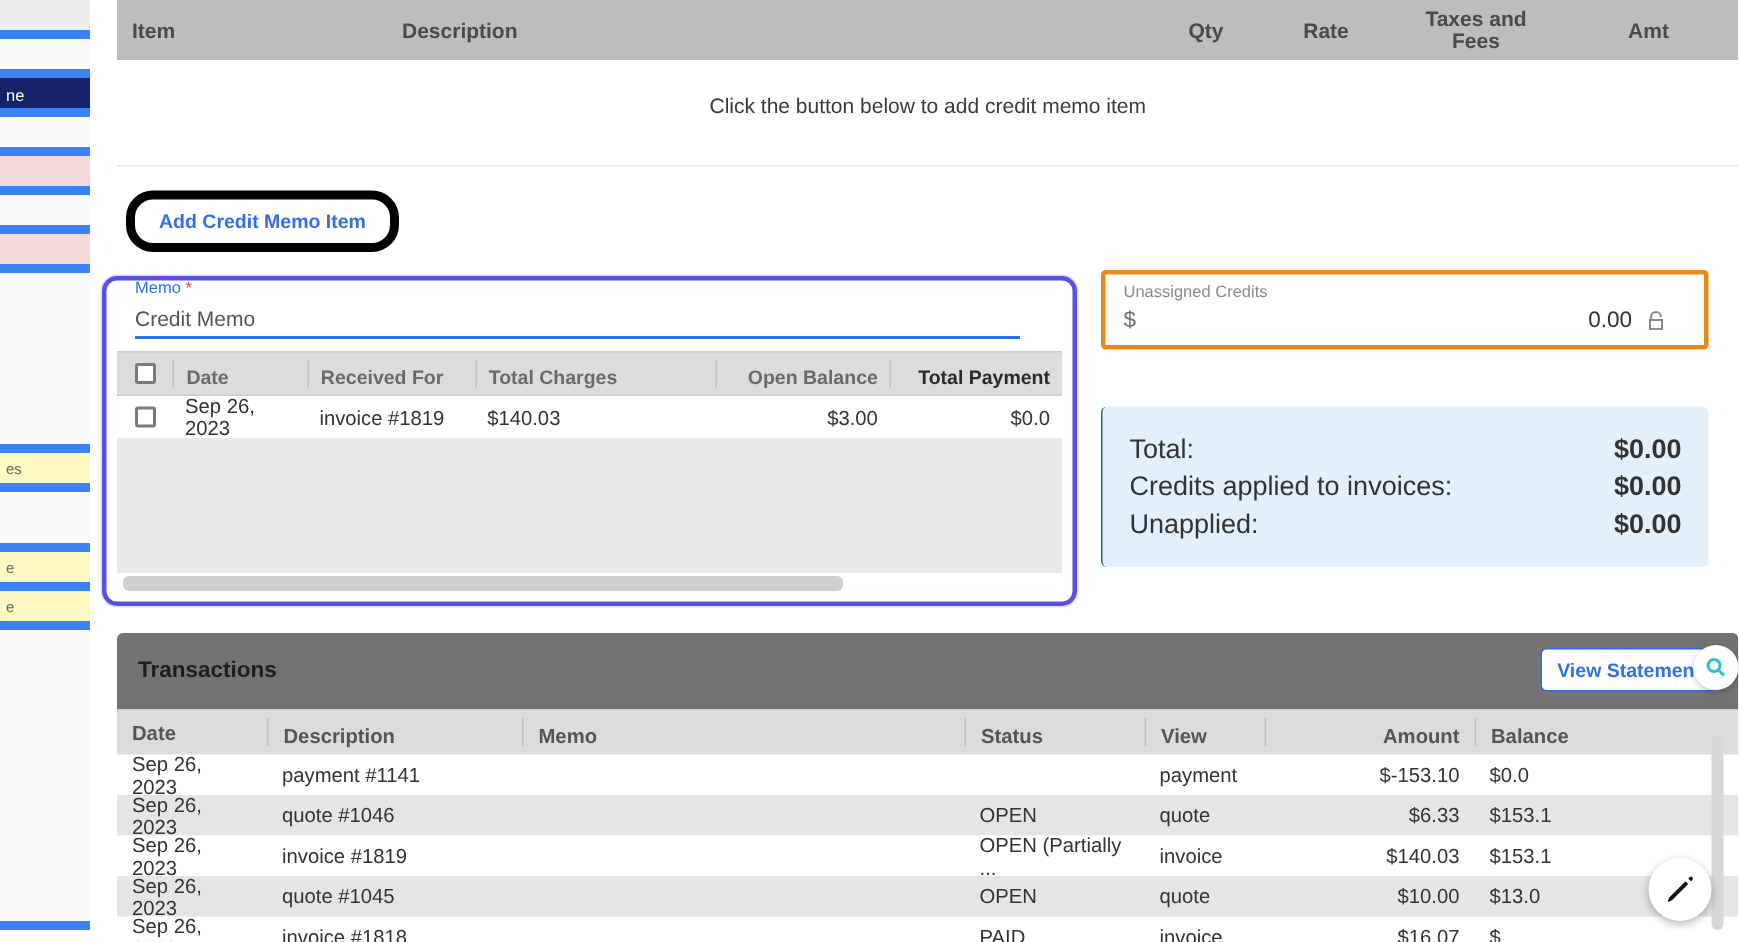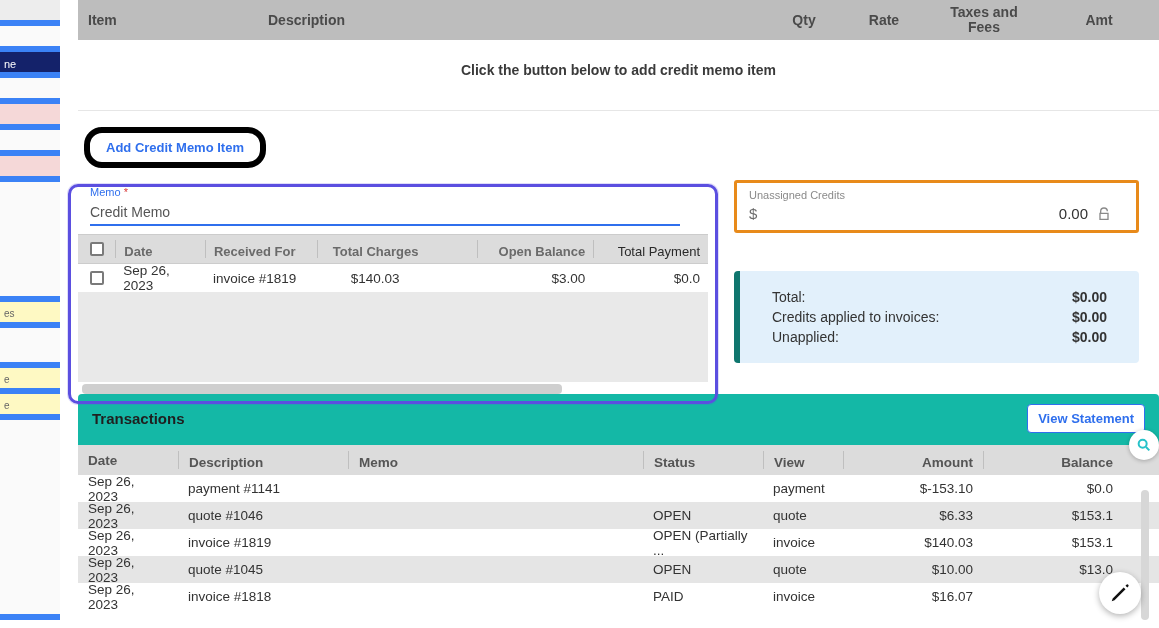--- a/index.html
+++ b/index.html
@@ -17,21 +17,21 @@
 
 .items-header { display: flex; background: #bdbdbd; color: #4a4a4a; font-weight: 700; font-size: 14px; height: 40px; align-items: center; }
 .items-header div { padding: 6px 10px; text-align: center; }
 .ih-item { width: 180px; text-align: left !important; padding-left: 10px; }
 .ih-desc { flex: 1; text-align: left !important; padding-left: 200px; }
 .ih-qty { width: 70px; }
 .ih-rate { width: 90px; }
 .ih-tax { width: 110px; line-height: 1.1; }
 .ih-amt { width: 120px; }
 
-.hint-row { text-align: center; font-weight: 700; color: #3a3a3a; font-size: 14px; padding: 22px 0; }
+.hint-row { text-align: center; font-weight: 400; color: #3a3a3a; font-size: 14px; padding: 22px 0; }
 
 .rule { border: 0; border-top: 1px solid #e6e6e6; margin: 10px 0 16px 0; }
 
 .add-btn { display: inline-block; border: 6px solid #000000; color: #2f6fed; background: #fff; border-radius: 18px; padding: 7px 16px; font-weight: 600; font-size: 13px; cursor: pointer; margin-left: 6px; }
 
 .memo-label { font-size: 11px; color: #2f6fed; margin: 18px 0 0 12px; }
 .memo-label .req { color: #d93a3a; }
 
 .memo-input-row { display: flex; align-items: center; margin-top: 2px; }
 .memo-input { border: none; border-bottom: 2px solid #2f6fed; padding: 4px 0; font-size: 14px; width: 590px; color: #555; outline: none; margin-left: 12px; }
@@ -41,55 +41,55 @@
 .right-col { flex: 1; padding-right: 20px; }
 
 .highlight-blue { position: absolute; left: -10px; top: -14px; right: -10px; bottom: -10px; border: 3px solid #5b4fe0; border-radius: 10px; pointer-events: none; box-shadow: 0 0 0 1px rgba(91,79,224,.2); }
 
 .mini-table { margin-top: 8px; }
 .mini-head { display: flex; background: #dcdcdc; border-top: 1px solid #ccc; border-bottom: 1px solid #ccc; font-weight: 700; color: #6a6a6a; font-size: 13px; height: 30px; align-items: center; }
 .mini-head div, .mini-row div { padding: 4px 8px; }
 .col-ck { width: 38px; display: flex; justify-content: center; }
 .col-date { width: 92px; }
 .col-rf { width: 115px; }
-.col-tc { width: 120px; text-align: center; }
+.col-tc { width: 120px; text-align: left; }
 .col-ob { width: 120px; text-align: right; margin-left: 43px; }
 .col-tp { width: 118px; text-align: right; color: #333; }
-.mini-head .col-tp { color: #2a2a2a; font-weight: 400; }
+.mini-head .col-tp { color: #2a2a2a; font-weight: 700; }
 .mini-head .sep { border-left: 1px solid #bfbfbf; height: 18px; }
 .mini-row { display: flex; font-size: 13.5px; color: #333; height: 28px; align-items: center; }
 .mini-area { background: #e9e9e9; height: 90px; }
 .mini-scroll { background: #cfcfcf; height: 10px; width: 480px; border-radius: 4px; margin: 2px 0 0 4px; }
 
 .chk { width: 14px; height: 14px; border: 2px solid #7a7a7a; border-radius: 2px; display: inline-block; background: #fff; }
 
 .orange-box { border: 3px solid #e88a1a; border-radius: 3px; padding: 6px 24px 8px 12px; margin-top: -18px; }
 .orange-box .lbl { font-size: 11px; color: #8a8a8a; margin-bottom: 4px; }
 .uc-row { display: flex; align-items: center; font-size: 15px; color: #6b6b6b; }
 .uc-row .val { margin-left: auto; color: #333; font-size: 15px; }
 .lock { width: 16px; height: 16px; margin-left: 8px; }
 
-.totals-box { background: #e2f0fb; border-radius: 4px; margin-top: 38px; padding: 16px 32px; font-size: 14px; color: #333; border-left: 6px solid #0f766e; }
+.totals-box { background: #e2f0fb; border-radius: 4px; margin-top: 38px; padding: 16px 18px; font-size: 18px; color: #333; border-left: 1px solid #0f766e; }
 .totals-box .trow { display: flex; padding: 2px 0; }
 .totals-box .trow .k { flex: 1; }
 .totals-box .trow .v { font-weight: 700; }
 
-.trans-panel { background: #14b8a6; border-radius: 4px 4px 0 0; padding: 10px 14px 12px 14px; display: flex; align-items: center; justify-content: space-between; }
+.trans-panel { margin-top: 28px; background: #737373; border-radius: 4px 4px 0 0; padding: 10px 14px 12px 14px; display: flex; align-items: center; justify-content: space-between; }
 .trans-title { font-weight: 800; font-size: 15px; color: #1f1f1f; flex: 1; }
 .btn-outline { border: 1px solid #2f6fed; background: #fff; color: #2f6fed; border-radius: 4px; padding: 6px 10px; font-size: 13px; font-weight: 600; cursor: pointer; margin-left: 8px; }
 
 .tx-head { display: flex; background: #dcdcdc; font-weight: 700; color: #555; font-size: 13.5px; height: 30px; align-items: center; }
 .tx-head div, .tx-row div { padding: 4px 10px; }
 .tc-date { width: 100px; }
 .tc-desc { width: 170px; }
 .tc-memo { width: 295px; }
 .tc-status { width: 120px; }
 .tc-type { width: 80px; }
 .tc-amount { width: 140px; text-align: right; }
-.tc-balance { width: 140px; text-align: right; }
+.tc-balance { width: 140px; }
 .tx-head .sep { border-left: 1px solid #bfbfbf; height: 18px; }
 .tx-row { display: flex; font-size: 13.5px; color: #333; height: 27px; align-items: center; }
 .tx-row.alt { background: #e5e5e5; }
 
 .side-scroll { position: absolute; right: 10px; top: 490px; width: 8px; height: 130px; background: #d7d7d7; border-radius: 4px; }
 
 .chat-fab { position: absolute; right: 18px; bottom: 14px; width: 42px; height: 42px; border-radius: 50%; background: #fff; box-shadow: 0 2px 6px rgba(0,0,0,.3); display: flex; align-items: center; justify-content: center; }
 .search-fab { position: absolute; right: 0px; top: 430px; width: 30px; height: 30px; border-radius: 50%; background: #fff; box-shadow: 0 1px 4px rgba(0,0,0,.25); display: flex; align-items: center; justify-content: center; }
 
 svg { display: block; }

